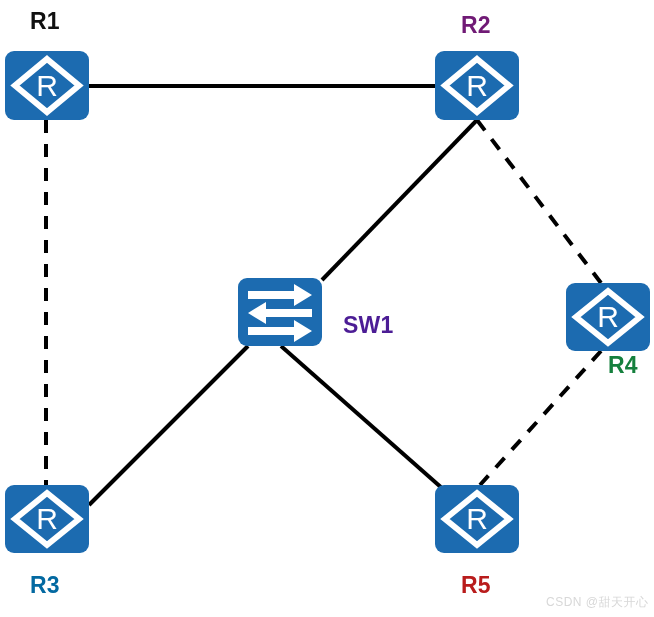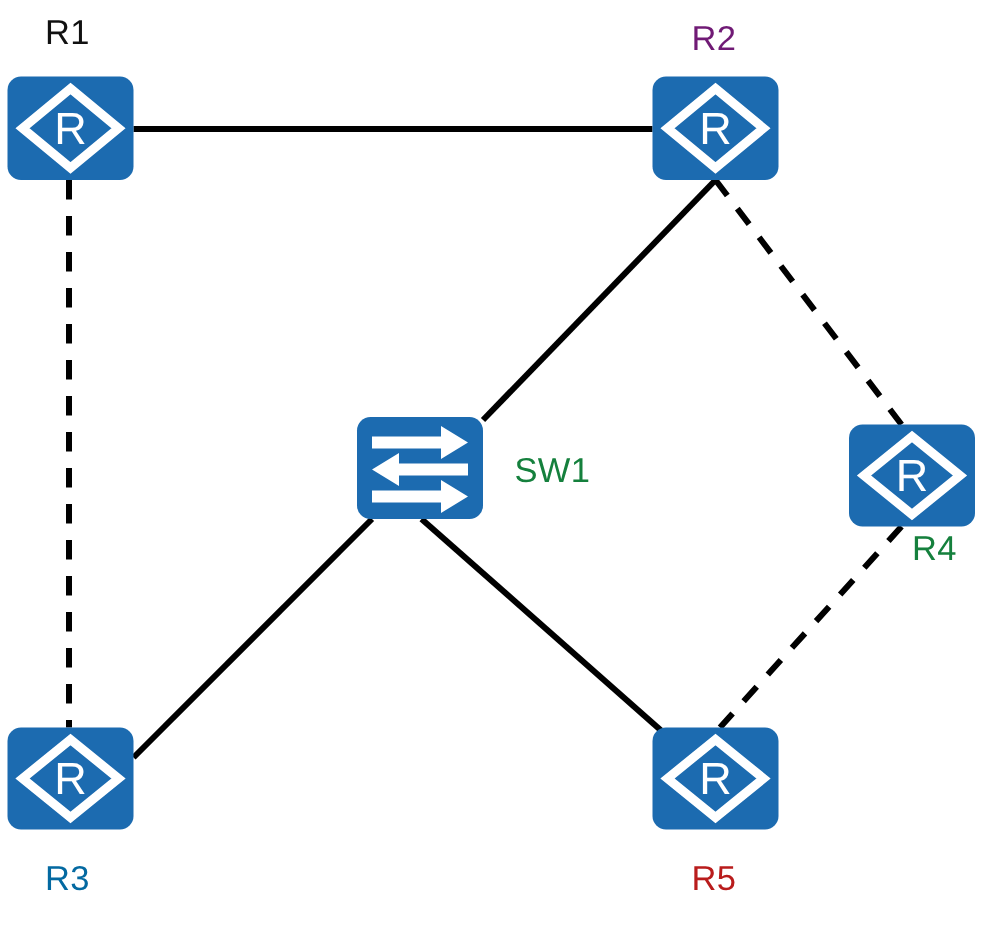--- a/index.html
+++ b/index.html
@@ -28,21 +28,21 @@
     position: absolute;
   }
   .node-icon {
     position: absolute;
     border-radius: 9px;
     background: #1c6bb0;
   }
   .node-label {
     position: absolute;
     font-family: "Liberation Sans", sans-serif;
-    font-weight: normal;
+    font-weight: bold;
     font-size: 23px;
     color: #111111;
     white-space: nowrap;
     letter-spacing: 0.2px;
   }
   .watermark {
     position: absolute;
     font-family: "Liberation Sans", sans-serif;
     font-size: 12px;
     color: #d8d8d8;
@@ -91,21 +91,21 @@
     <div class="node-icon" style="left: 238px; top: 278px; width: 84px; height: 68px; background: rgb(28, 107, 176);">
       <svg viewBox="0 0 84 68" width="84" height="68">
 
         <polygon points="10,13 56,13 56,6 74,17 56,28 56,21 10,21" fill="#ffffff"></polygon>
 
         <polygon points="74,31 28,31 28,24 10,35 28,46 28,39 74,39" fill="#ffffff"></polygon>
 
         <polygon points="10,49 56,49 56,42 74,53 56,64 56,57 10,57" fill="#ffffff"></polygon>
       </svg>
     </div>
-    <div class="node-label" style="left: 343px; top: 300px; color: #15803d;">SW1</div>
+    <div class="node-label" style="left: 343px; top: 312px; color: #4c1d95;">SW1</div>
   </div>
 
   <div class="node">
     <div class="node-icon" style="left: 566px; top: 283px; width: 84px; height: 68px; background: rgb(28, 107, 176);">
       <svg viewBox="0 0 84 68" width="84" height="68">
         <polygon points="42,8 74,34 42,60 10,34" fill="none" stroke="#ffffff" stroke-width="6"></polygon>
         <text x="42" y="44" font-family="Liberation Sans, sans-serif" font-size="30" fill="#ffffff" text-anchor="middle">R</text>
       </svg>
     </div>
     <div class="node-label" style="left: 608px; top: 352px; color: #15803d;">R4</div>
@@ -124,14 +124,15 @@
   <div class="node">
     <div class="node-icon" style="left: 435px; top: 485px; width: 84px; height: 68px; background: rgb(28, 107, 176);">
       <svg viewBox="0 0 84 68" width="84" height="68">
         <polygon points="42,8 74,34 42,60 10,34" fill="none" stroke="#ffffff" stroke-width="6"></polygon>
         <text x="42" y="44" font-family="Liberation Sans, sans-serif" font-size="30" fill="#ffffff" text-anchor="middle">R</text>
       </svg>
     </div>
     <div class="node-label" style="left: 461px; top: 572px; color: #b91c1c;">R5</div>
   </div>
 
+  <div class="watermark" style="left: 546px; top: 594px; color: rgb(216, 216, 216);">CSDN @甜天开心</div>
 
 </div>
 
 </body></html>

